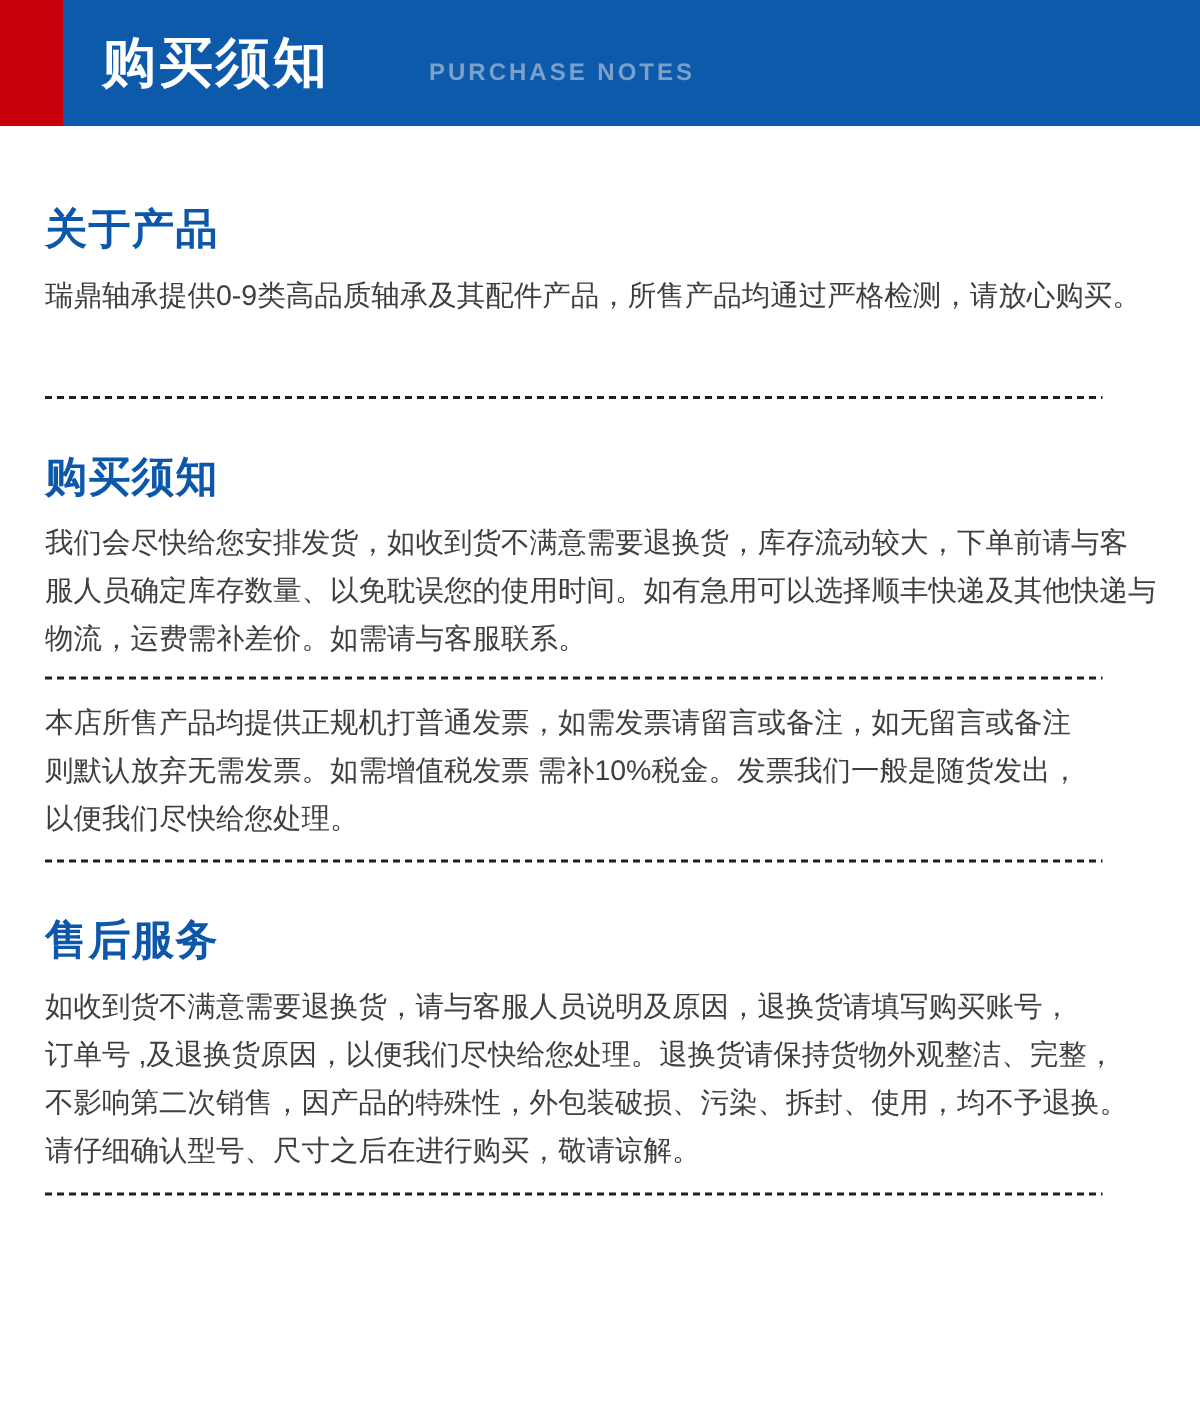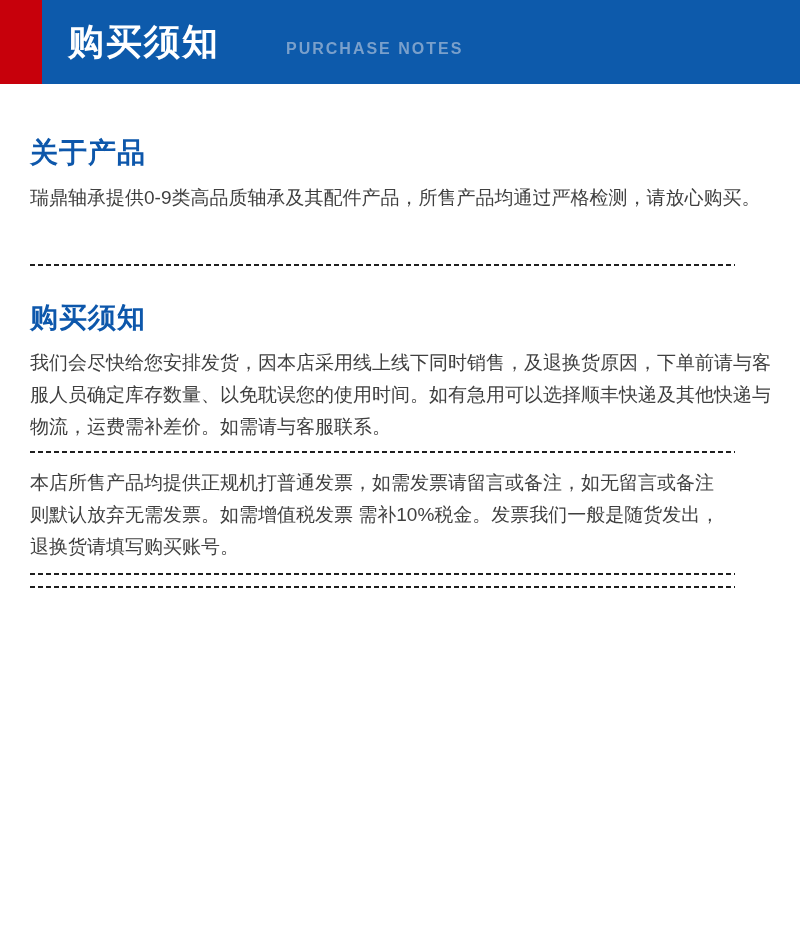--- a/index.html
+++ b/index.html
@@ -82,35 +82,44 @@
       <div class="body-text">
         <div class="line">瑞鼎轴承提供0-9类高品质轴承及其配件产品，所售产品均通过严格检测，请放心购买。</div>
       </div>
     </section>
 
     <div class="divider d1"></div>
 
     <section class="sec">
       <h2>购买须知</h2>
       <div class="body-text">
-        <div class="line">我们会尽快给您安排发货，因本店采用线上线下同时销售，及退换货原因，下单前请与客</div>
+        <div class="line">我们会尽快给您安排发货，如收到货不满意需要退换货，库存流动较大，下单前请与客</div>
         <div class="line">服人员确定库存数量、以免耽误您的使用时间。如有急用可以选择顺丰快递及其他快递与</div>
         <div class="line">物流，运费需补差价。如需请与客服联系。</div>
       </div>
     </section>
 
     <div class="divider d2"></div>
 
     <section class="sec">
       <div class="body-text">
         <div class="line">本店所售产品均提供正规机打普通发票，如需发票请留言或备注，如无留言或备注</div>
         <div class="line">则默认放弃无需发票。如需增值税发票 需补10%税金。发票我们一般是随货发出，</div>
-        <div class="line">退换货请填写购买账号。</div>
+        <div class="line">以便我们尽快给您处理。</div>
       </div>
     </section>
 
     <div class="divider d3"></div>
 
+    <section class="sec">
+      <h2>售后服务</h2>
+      <div class="body-text">
+        <div class="line">如收到货不满意需要退换货，请与客服人员说明及原因，退换货请填写购买账号，</div>
+        <div class="line">订单号 ,及退换货原因，以便我们尽快给您处理。退换货请保持货物外观整洁、完整，</div>
+        <div class="line">不影响第二次销售，因产品的特殊性，外包装破损、污染、拆封、使用，均不予退换。</div>
+        <div class="line">请仔细确认型号、尺寸之后在进行购买，敬请谅解。</div>
+      </div>
+    </section>
 
     <div class="divider d4"></div>
 
   </main>
 </div>
 
 </body></html>

